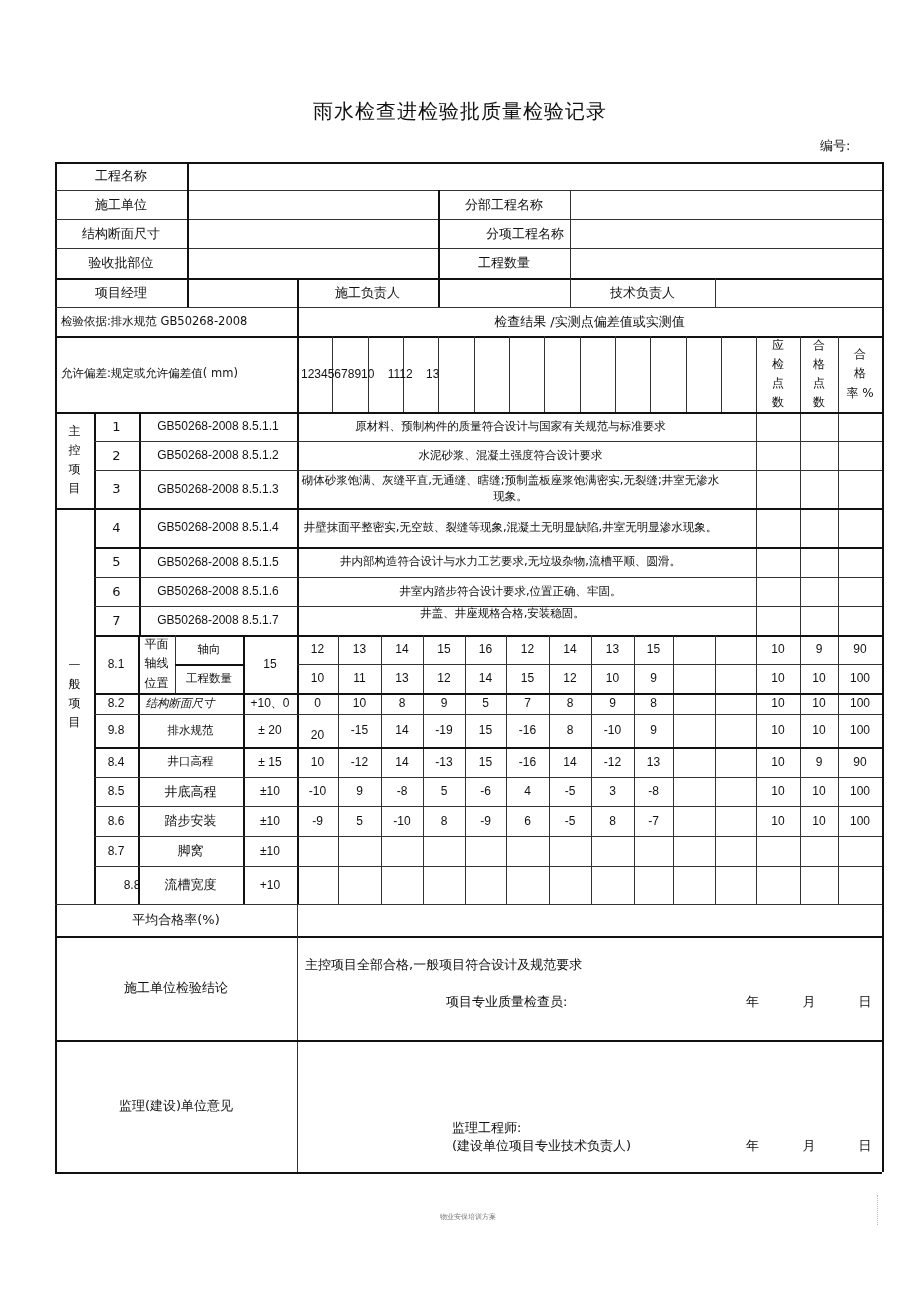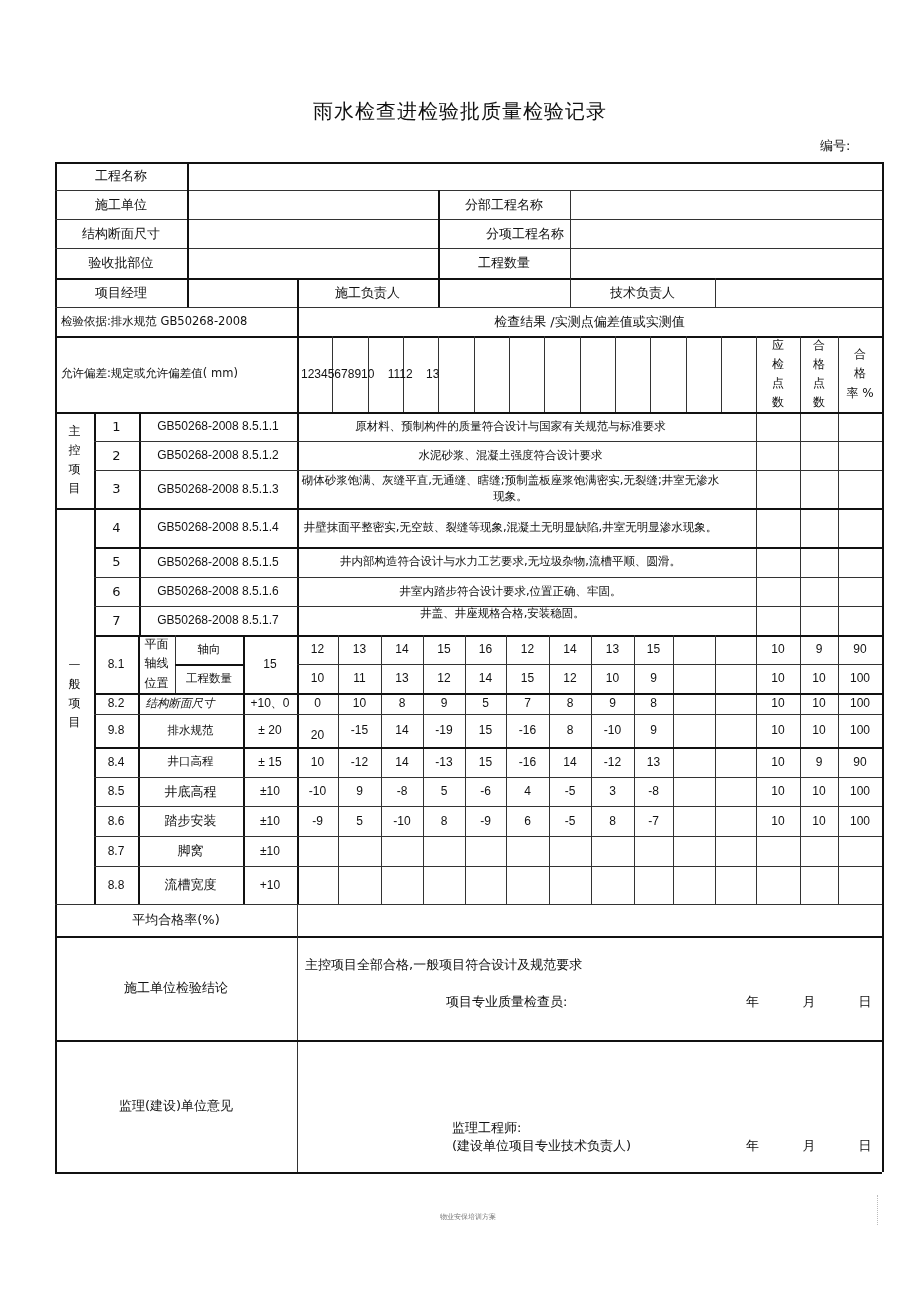--- a/index.html
+++ b/index.html
@@ -297,21 +297,21 @@
     <div class="cell num" style="left: 506px; top: 836px; width: 43px; height: 30px;"></div>
     <div class="cell num" style="left: 549px; top: 836px; width: 42px; height: 30px;"></div>
     <div class="cell num" style="left: 591px; top: 836px; width: 43px; height: 30px;"></div>
     <div class="cell num" style="left: 634px; top: 836px; width: 39px; height: 30px;"></div>
     <div class="cell num" style="left: 673px; top: 836px; width: 42px; height: 30px;"></div>
     <div class="cell num" style="left: 715px; top: 836px; width: 41px; height: 30px;"></div>
     <div class="cell num" style="left: 756px; top: 836px; width: 44px; height: 30px;"></div>
     <div class="cell num" style="left: 800px; top: 836px; width: 38px; height: 30px;"></div>
     <div class="cell num" style="left: 838px; top: 836px; width: 44px; height: 30px;"></div>
     <div class="hl" style="left: 94px; width: 788px; top: 866px;"></div>
-    <div class="cell num" style="left: 94px; top: 866px; width: 44px; height: 38px;">8.8</div>
+    <div class="cell num" style="left: 110px; top: 866px; width: 44px; height: 38px;">8.8</div>
     <div class="cell" style="left: 138px; top: 866px; width: 105px; height: 38px;">流槽宽度</div>
     <div class="cell num" style="left: 243px; top: 866px; width: 54px; height: 38px;">+10</div>
     <div class="cell num" style="left: 297px; top: 866px; width: 41px; height: 38px;"></div>
     <div class="cell num" style="left: 338px; top: 866px; width: 43px; height: 38px;"></div>
     <div class="cell num" style="left: 381px; top: 866px; width: 42px; height: 38px;"></div>
     <div class="cell num" style="left: 423px; top: 866px; width: 42px; height: 38px;"></div>
     <div class="cell num" style="left: 465px; top: 866px; width: 41px; height: 38px;"></div>
     <div class="cell num" style="left: 506px; top: 866px; width: 43px; height: 38px;"></div>
     <div class="cell num" style="left: 549px; top: 866px; width: 42px; height: 38px;"></div>
     <div class="cell num" style="left: 591px; top: 866px; width: 43px; height: 38px;"></div>

